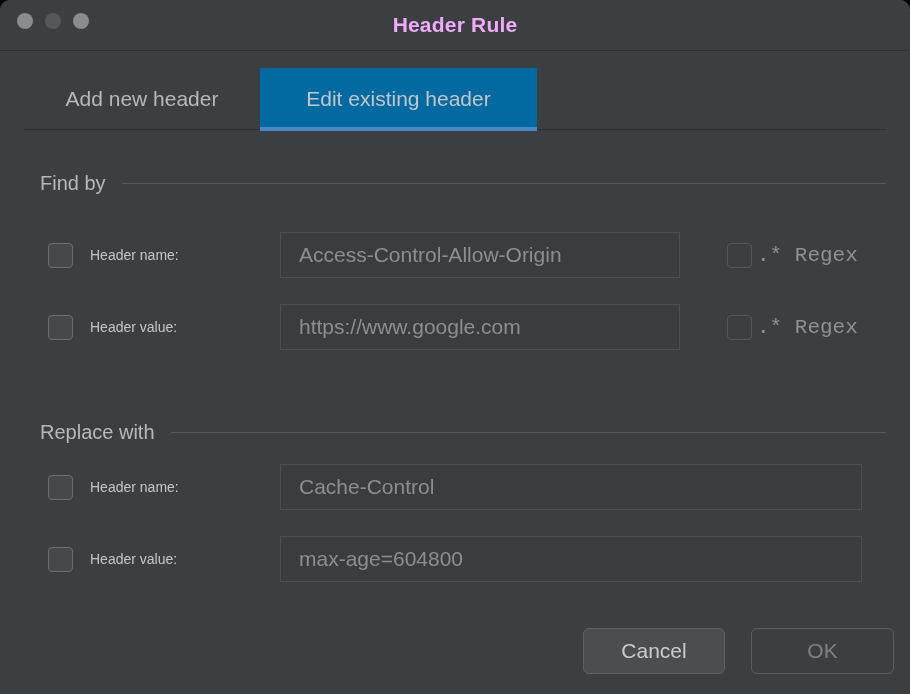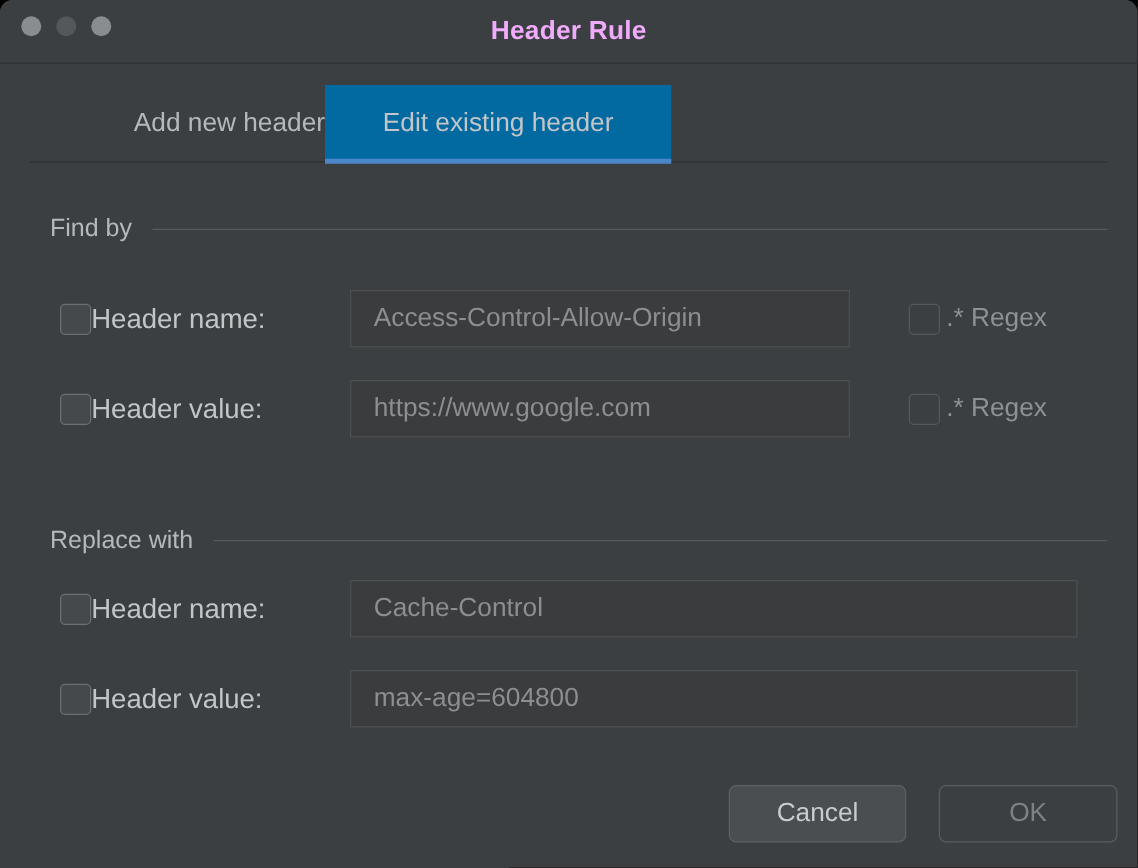--- a/index.html
+++ b/index.html
@@ -92,21 +92,20 @@
     align-items: center;
     justify-content: center;
     font-size: 21px;
     color: #b6b9bb;
     cursor: default;
     user-select: none;
   }
   .tab-add {
     left: 24px;
     width: 236px;
-    justify-content: flex-end;
   }
   .tab-edit {
     left: 260px;
     width: 277px;
     background: #0369a1;
     color: #c3c6c8;
   }
   .tab-underline {
     position: absolute;
     left: 260px;
@@ -174,21 +173,22 @@
     background: #46494b;
     cursor: pointer;
   }
   .checkbox.dim {
     border-color: #55585a;
     background: transparent;
   }
   .cb-first { margin-left: 48px; }
 
   .row-label {
-    font-size: 22px;
+    margin-left: 17px;
+    font-size: 14px;
     color: #c3c6c8;
     white-space: nowrap;
     user-select: none;
   }
 
   .field {
     position: absolute;
     box-sizing: border-box;
     height: 46px;
     background: #3a3c3e;
@@ -212,20 +212,21 @@
     left: 280px;
     width: 582px;
   }
 
   .regex {
     position: absolute;
     left: 727px;
     display: flex;
     align-items: center;
     height: 46px;
+    font-family: Liberation Mono, monospace;
   }
   .regex-label {
     margin-left: 5px;
     font-size: 21px;
     color: #8f9294;
     white-space: nowrap;
     user-select: none;
   }
 
   

